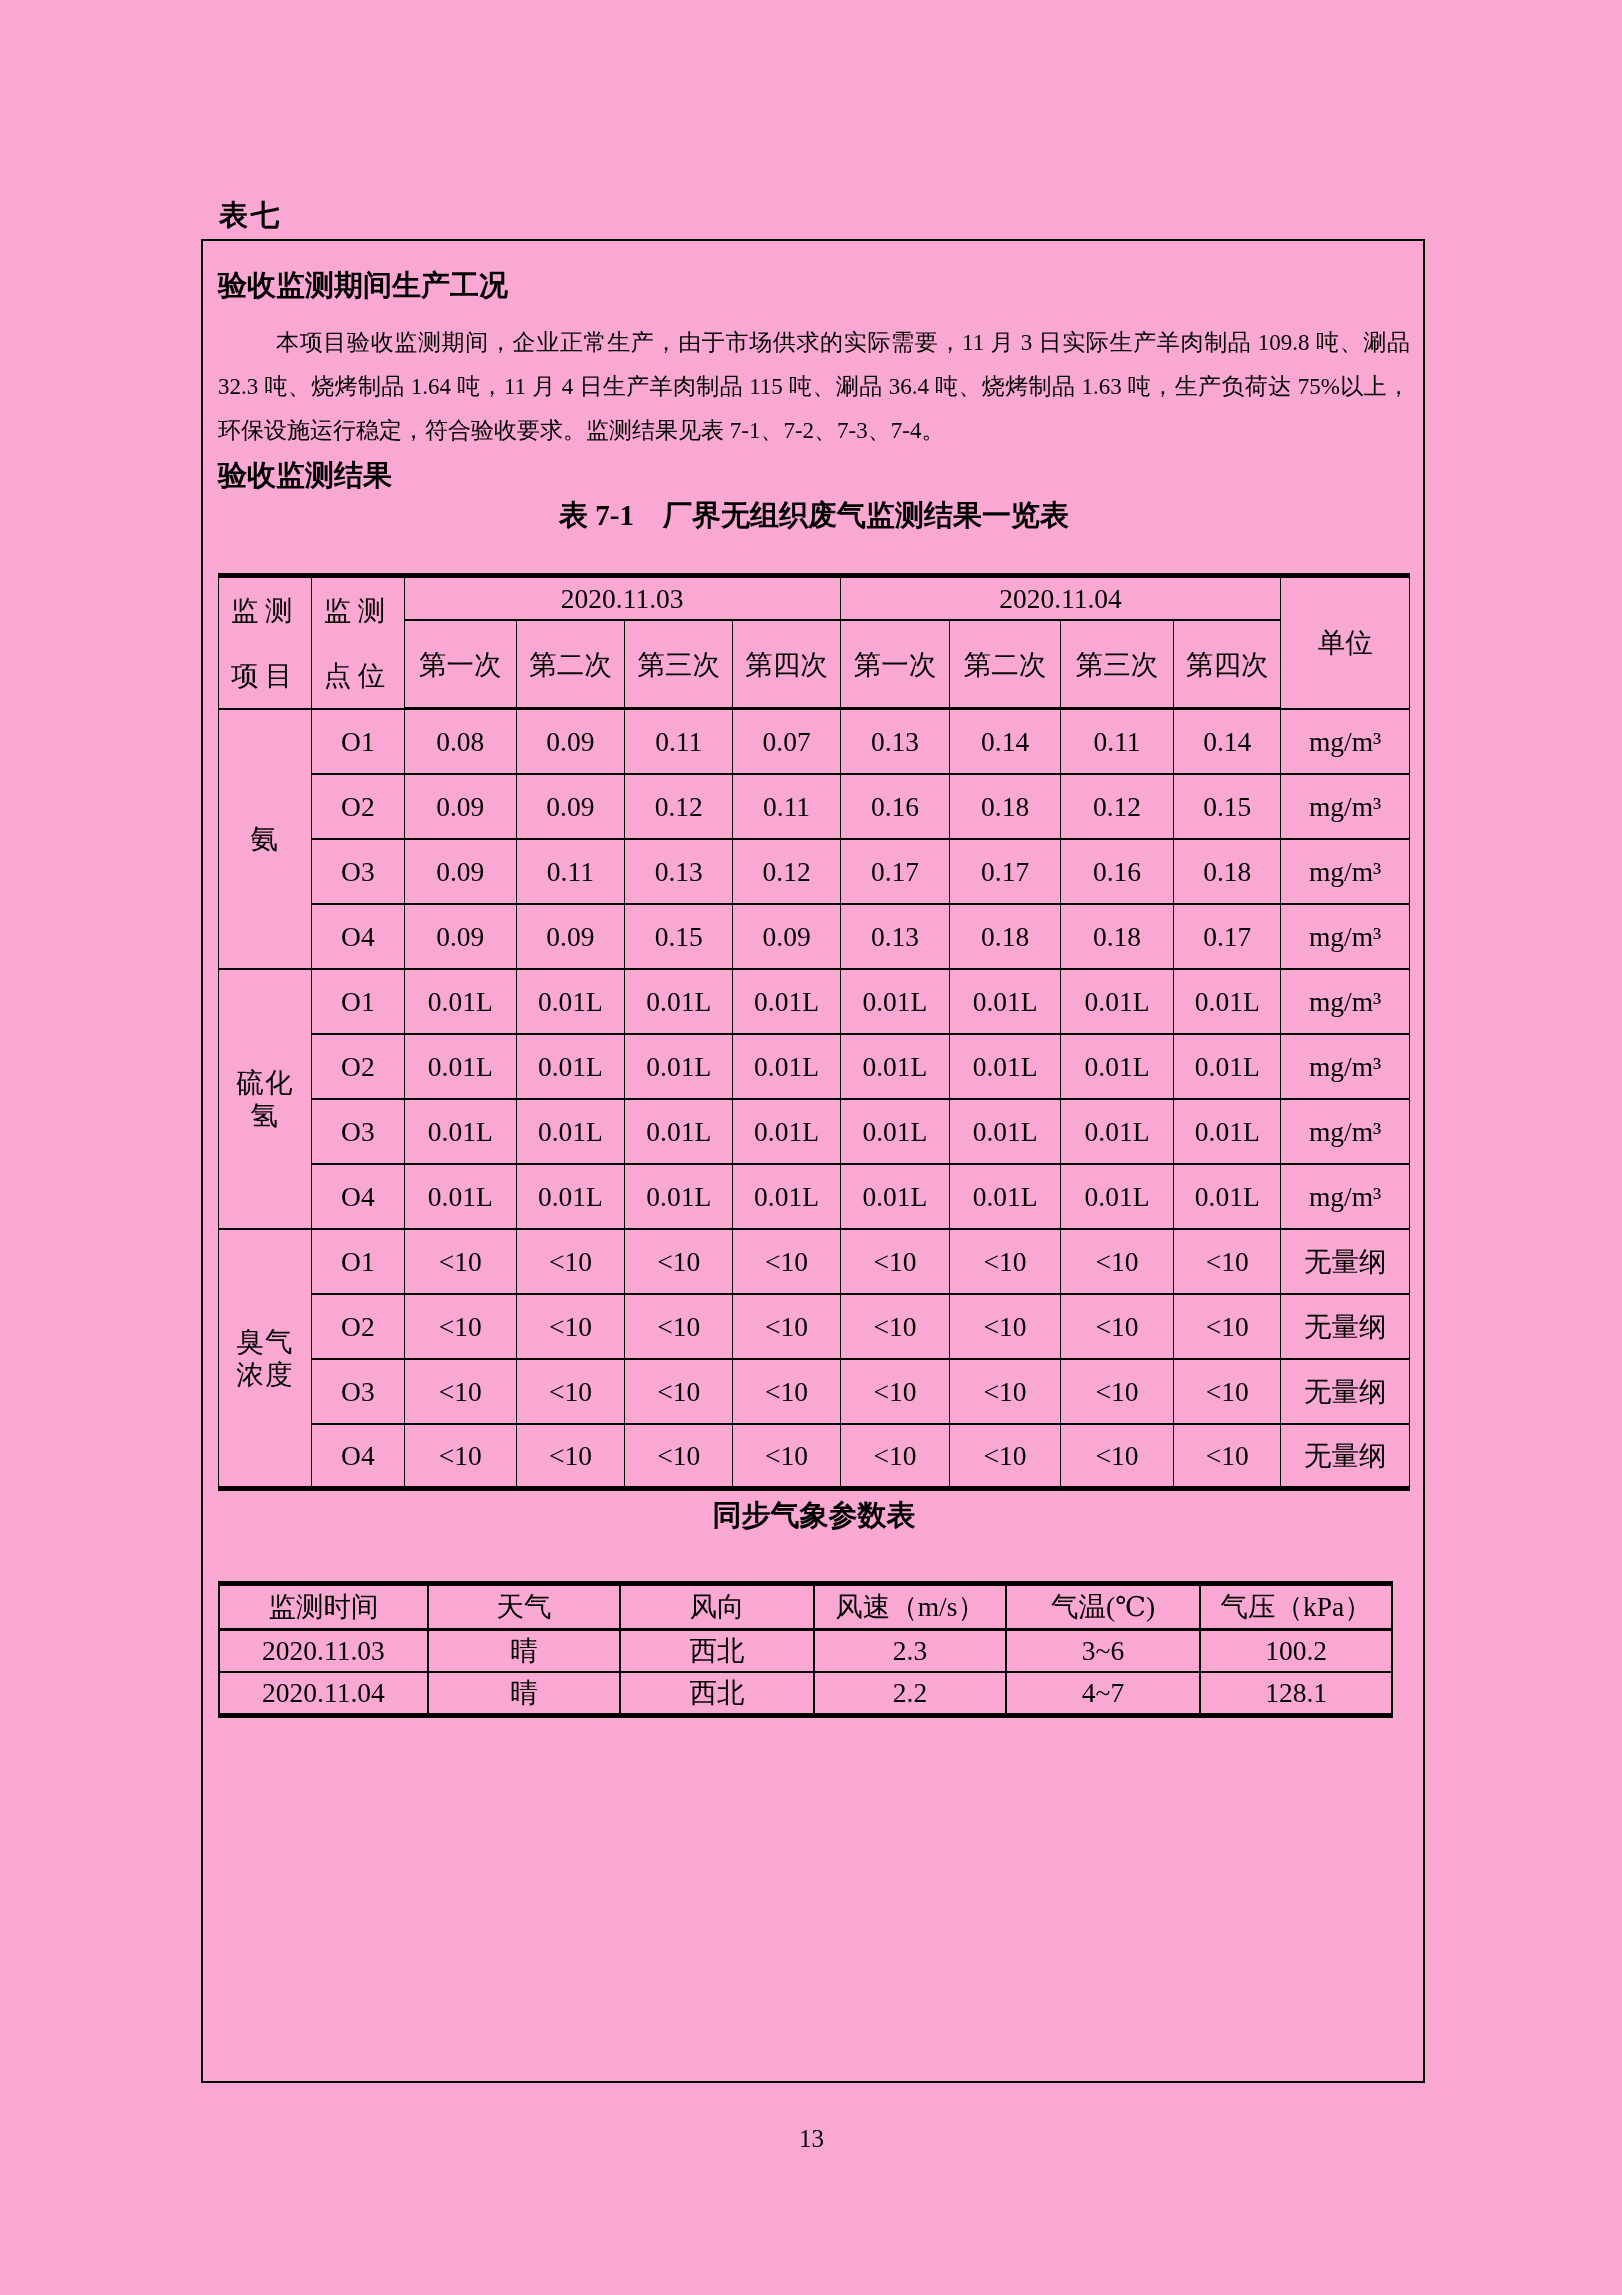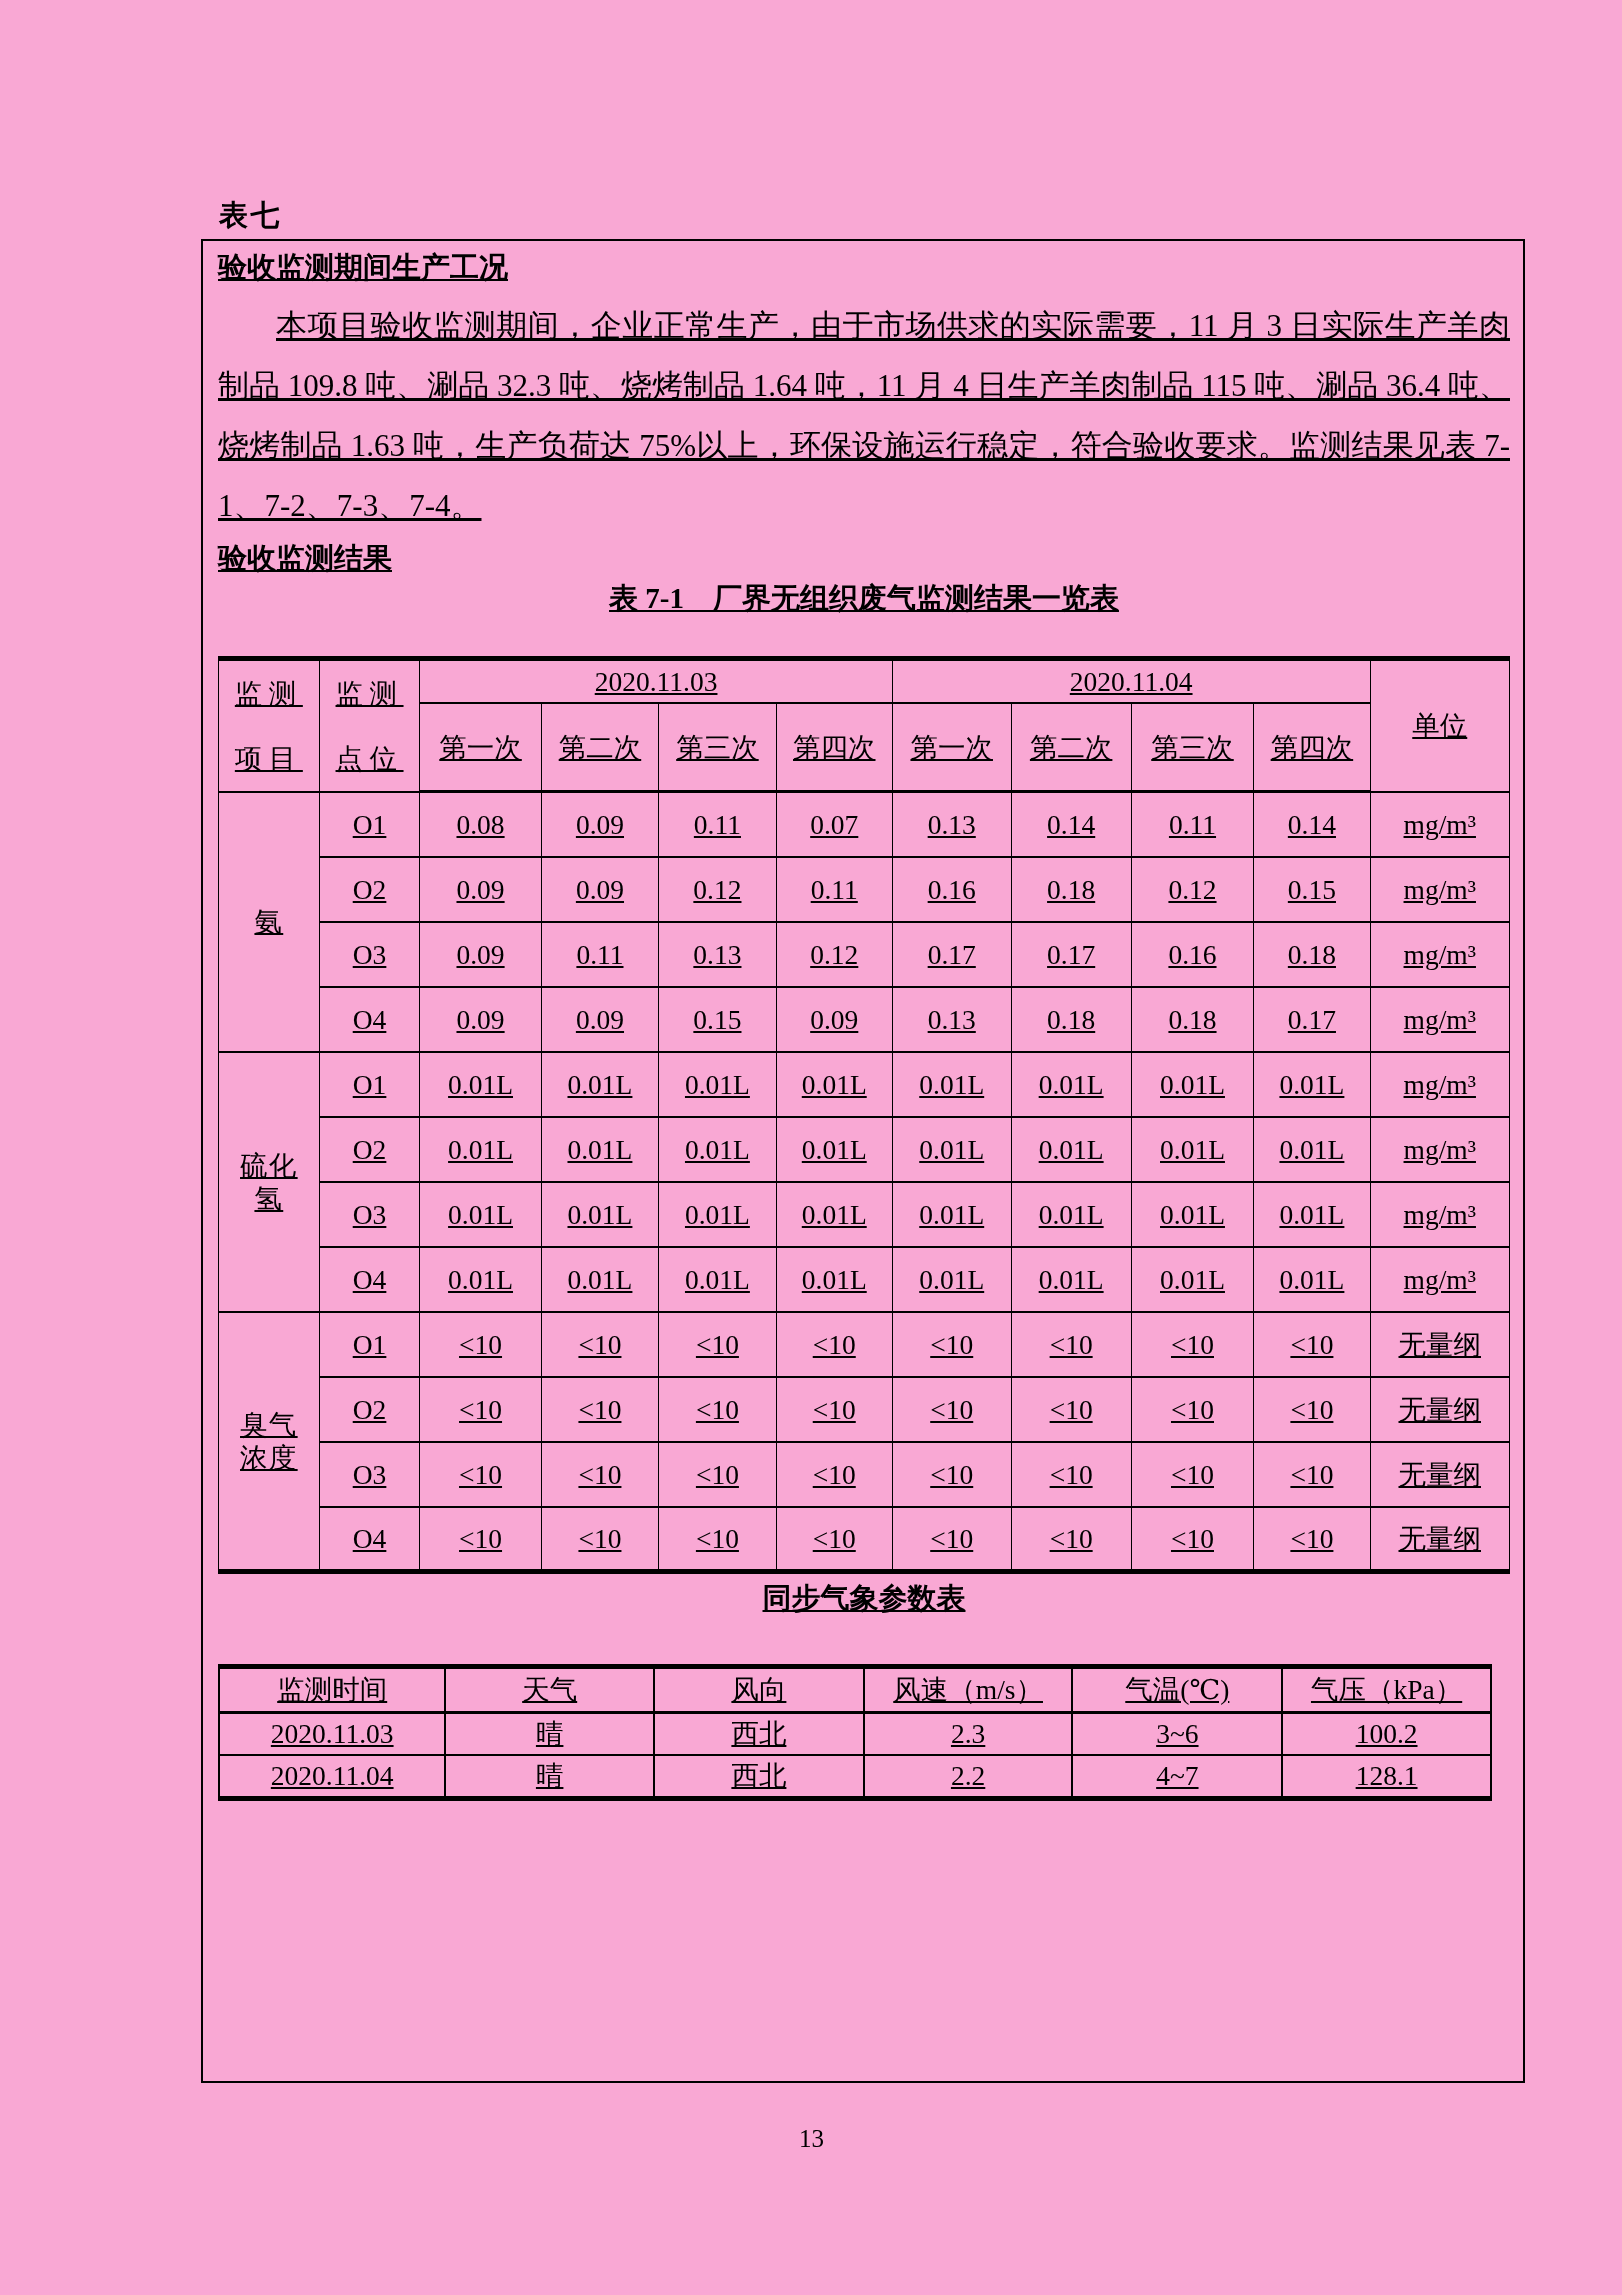--- a/index.html
+++ b/index.html
@@ -11,31 +11,30 @@
     color:#000;
     font-family:"Liberation Serif","DejaVu Serif",serif;
     overflow:hidden;
   }
   .doc-label {
     position:absolute; left:219px; top:196px;
     font-size:29px; font-weight:bold; letter-spacing:2.6px;
   }
   .sheet {
     position:absolute; left:201px; top:239px;
-    width:1324px; height:1844px;
+    width:1224px; height:1844px;
     border:2px solid #000;
-    padding:7px 13px 0 15px;
-    text-decoration:underline;
+    padding:25px 13px 0 15px;
   }
   .section-heading {
     font-size:29px; font-weight:bold; line-height:38px;
   }
   .body-par {
-    margin-top:10px;
-    font-size:31px; line-height:60px;
+    margin-top:17px;
+    font-size:23px; line-height:44px;
     text-align:justify; text-indent:58px;
   }
   .results-heading { margin-top:3px; }
   .table-title {
     text-align:center; font-size:29px; font-weight:bold;
     line-height:35px; margin:3.9px 0 9.2px 0;
   }
   table { border-collapse:collapse; table-layout:fixed; }
   .main {
     width:100%;

